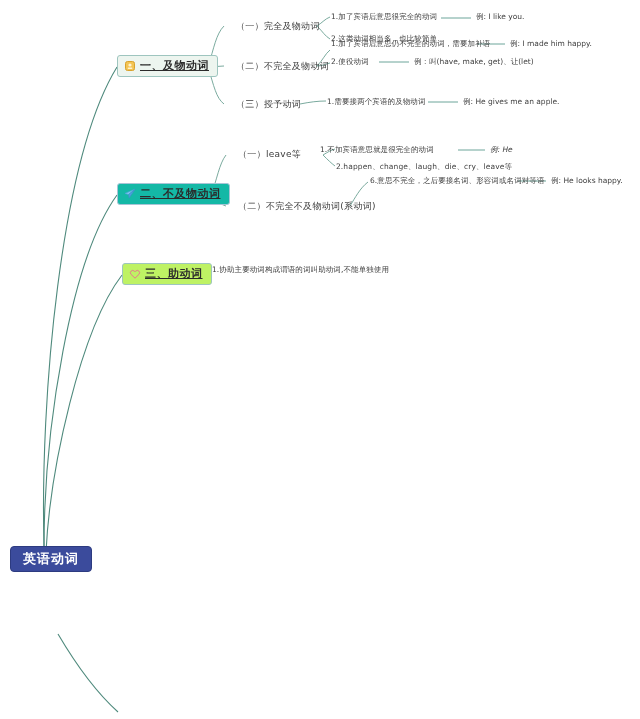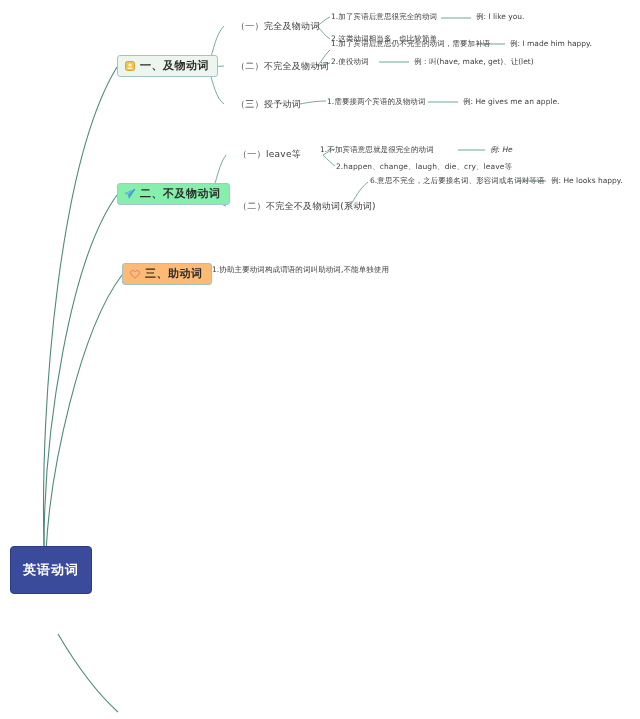--- a/index.html
+++ b/index.html
@@ -27,21 +27,21 @@
     width: 640px;
     height: 719px;
     pointer-events: none;
   }
 
   
   .root-node {
     position: absolute;
     left: 10px;
     top: 546px;
-    padding: 15px 12px;
+    padding: 4px 12px;
     background: #3b4b9c;
     border: 1px solid #2d3b80;
     border-radius: 4px;
     color: #ffffff;
     font-size: 13px;
     font-weight: bold;
     letter-spacing: 1px;
     line-height: 16px;
     white-space: nowrap;
     z-index: 5;
@@ -55,24 +55,25 @@
     gap: 4px;
     padding: 3px 8px 3px 6px;
     border: 1px solid #9ec5bf;
     border-radius: 3px;
     font-size: 11px;
     font-weight: bold;
     color: #2b2b2b;
     white-space: nowrap;
     z-index: 4;
     line-height: 14px;
+    text-decoration: underline;
   }
   .branch-1 { left: 117px; top: 55px;  background: #edf5ef; }
-  .branch-2 { left: 117px; top: 183px; background: #86efac; border-color: #a8c4d6; }
-  .branch-3 { left: 122px; top: 263px; background: #fdba74; }
+  .branch-2 { left: 117px; top: 183px; background: #14b8a6; border-color: #a8c4d6; }
+  .branch-3 { left: 122px; top: 263px; background: #bef264; }
 
   .branch-label { letter-spacing: .5px; }
 
   .bicon {
     display: inline-block;
     width: 12px;
     height: 12px;
     flex: 0 0 12px;
     line-height: 12px;
     text-align: center;

